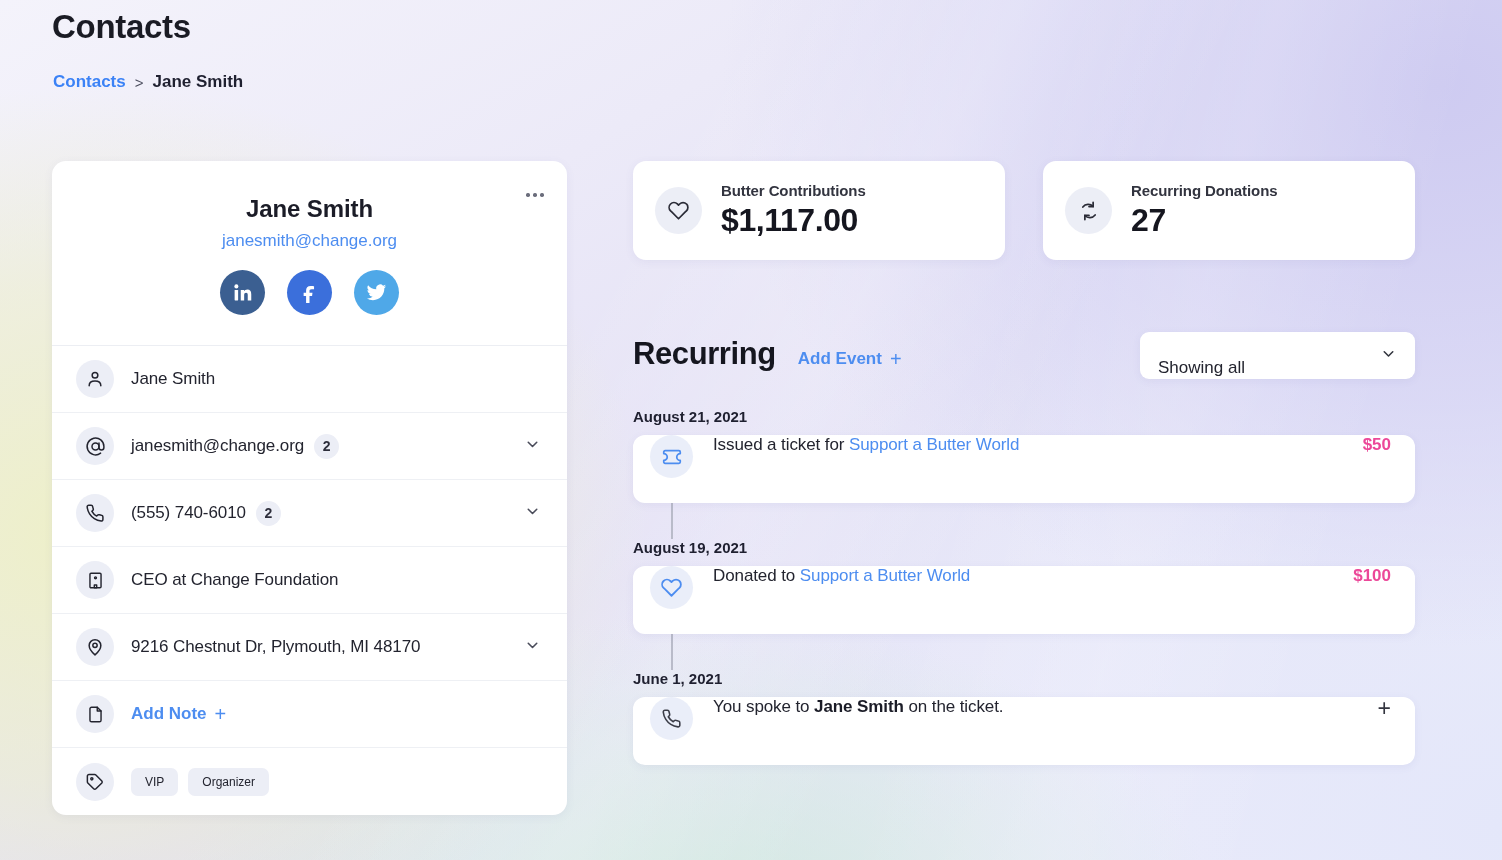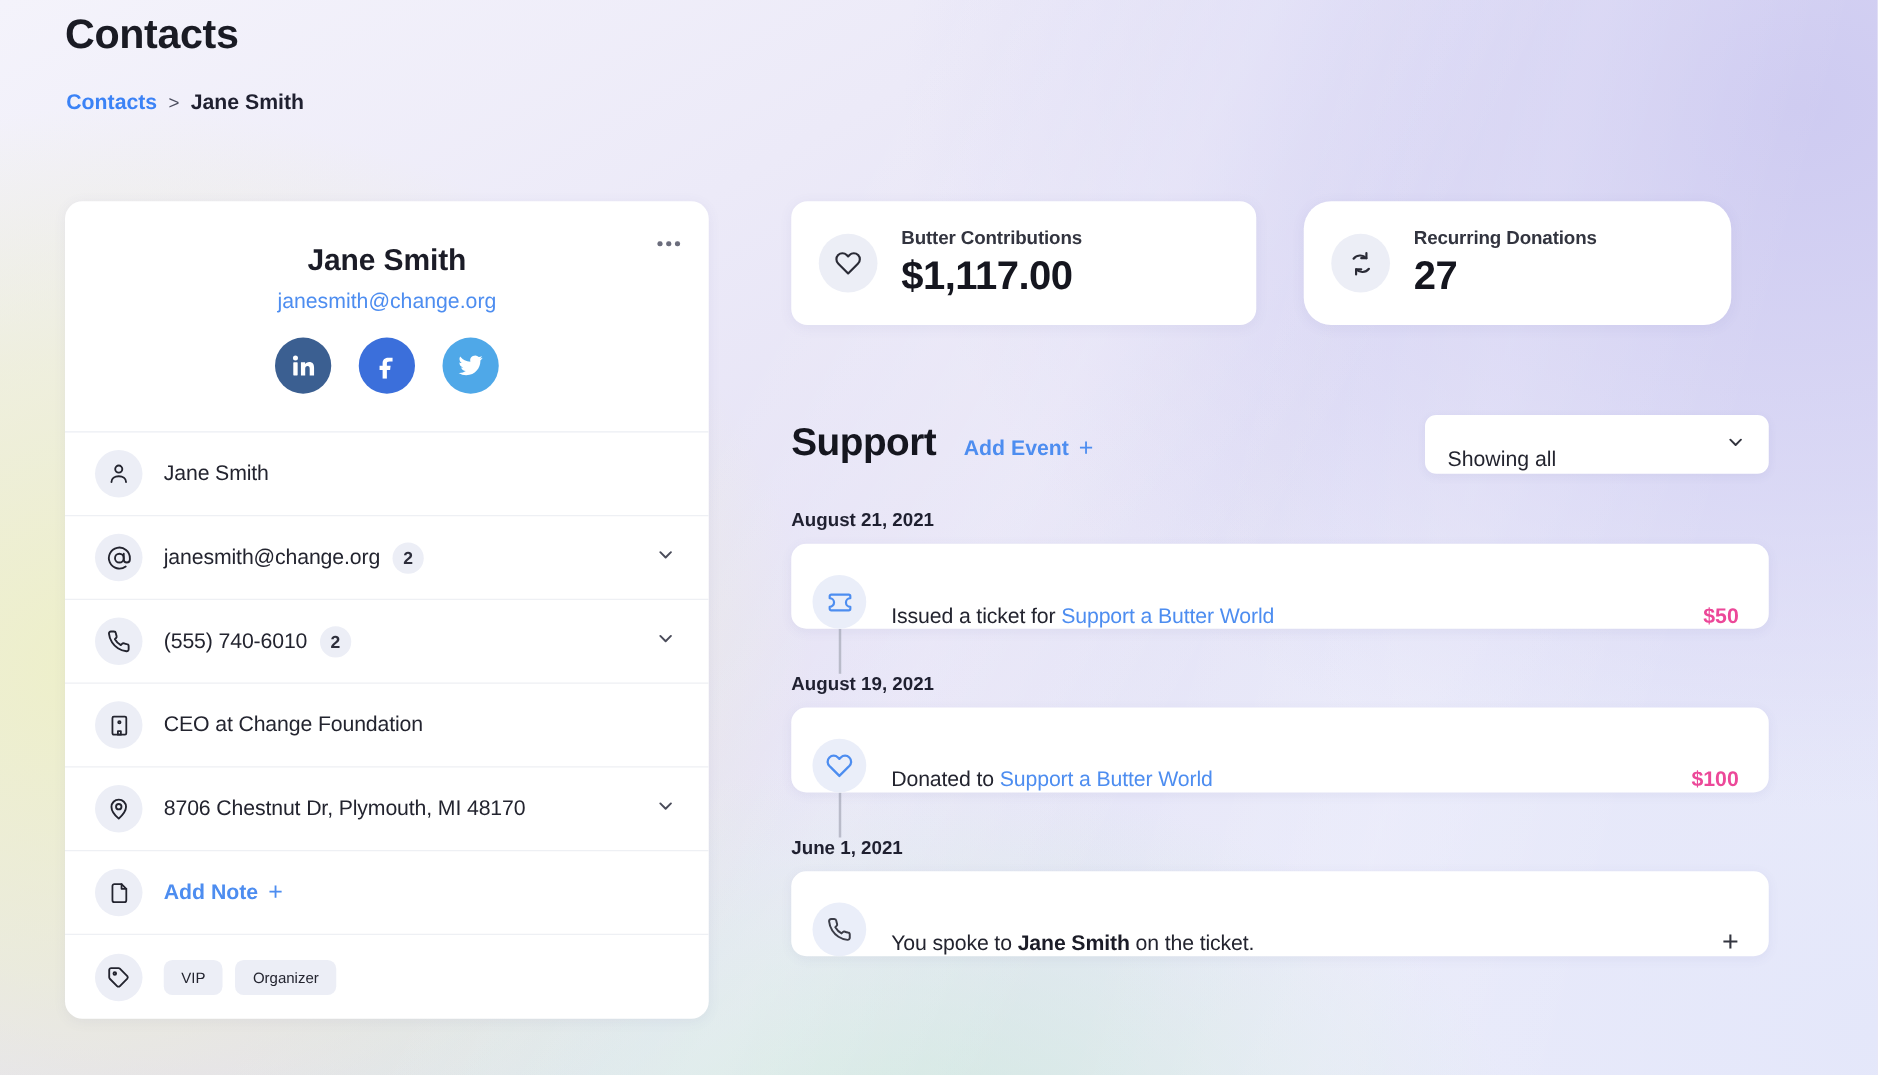--- a/index.html
+++ b/index.html
@@ -185,21 +185,21 @@
     top: 161px;
     height: 99px;
     background: #ffffff;
     border-radius: 13px;
     box-shadow: 0 2px 10px rgba(90,85,150,0.07);
     display: flex;
     align-items: center;
     padding-left: 22px;
   }
   #stat-0 { left: 633px; width: 372px; }
-  #stat-1 { left: 1043px; width: 342px; border-radius: 22px; }
+  #stat-1 { left: 1043px; width: 372px; }
   .stat-icon {
     width: 47px; height: 47px;
     border-radius: 50%;
     background: #eceef6;
     display: flex; align-items: center; justify-content: center;
     flex: 0 0 47px;
     margin-right: 19px;
   }
   .stat-label {
     font-size: 15px;
@@ -272,21 +272,21 @@
     z-index: 2;
   }
   .event-group { position: relative; }
   .event-card {
     position: relative;
     background: #ffffff;
     border-radius: 12px;
     box-shadow: 0 2px 9px rgba(90,85,150,0.07);
     height: 68px;
     display: flex;
-    align-items: flex-end;
+    align-items: flex-start;
     padding: 0 24px 0 17px;
     z-index: 2;
   }
   .event-icon {
     width: 43px; height: 43px;
     border-radius: 50%;
     background: #eaeef9;
     display: flex; align-items: center; justify-content: center;
     flex: 0 0 43px;
     margin-right: 20px;
@@ -420,21 +420,21 @@
       <span class="row-text">CEO at Change Foundation</span>
     </div>
 
     <div class="row">
       <span class="row-icon">
         <svg width="20" height="20" viewBox="0 0 24 24" fill="none" stroke="#23242f" stroke-width="1.8" stroke-linecap="round" stroke-linejoin="round">
           <path d="M12 21.5s7-6.2 7-11.3A7 7 0 0 0 5 10.2c0 5.1 7 11.3 7 11.3z"></path>
           <circle cx="12" cy="10" r="2.6"></circle>
         </svg>
       </span>
-      <span class="row-text">8706 Chestnut Dr, Plymouth, MI 48170</span>
+      <span class="row-text">9216 Chestnut Dr, Plymouth, MI 48170</span>
       <span class="row-chevron">
         <svg width="17" height="17" viewBox="0 0 24 24" fill="none" stroke="#4a4c5a" stroke-width="2.2" stroke-linecap="round" stroke-linejoin="round">
             <polyline points="6 9.5 12 15.5 18 9.5"></polyline>
           </svg>
       </span>
     </div>
 
     <div class="row">
       <span class="row-icon">
         <svg width="19" height="19" viewBox="0 0 24 24" fill="none" stroke="#23242f" stroke-width="1.8" stroke-linecap="round" stroke-linejoin="round">
@@ -483,21 +483,21 @@
         <path d="M7.5 16.9a7.4 7.4 0 0 0 11.2-.5"></path>
       </svg>
     </span>
     <span>
       <div class="stat-label">Recurring Donations</div>
       <div class="stat-value">27</div>
     </span>
   </div>
 
   <div class="timeline-head">
-    <span class="timeline-title">Support</span>
+    <span class="timeline-title">Recurring</span>
     <span class="add-event">
       <span>Add Event</span>
       <span class="plus-sign">+</span>
     </span>
   </div>
 
   <div class="showing-select">
     <span class="showing-text">Showing all</span>
     <span>
       <svg width="17" height="17" viewBox="0 0 24 24" fill="none" stroke="#33353f" stroke-width="2.2" stroke-linecap="round" stroke-linejoin="round">

